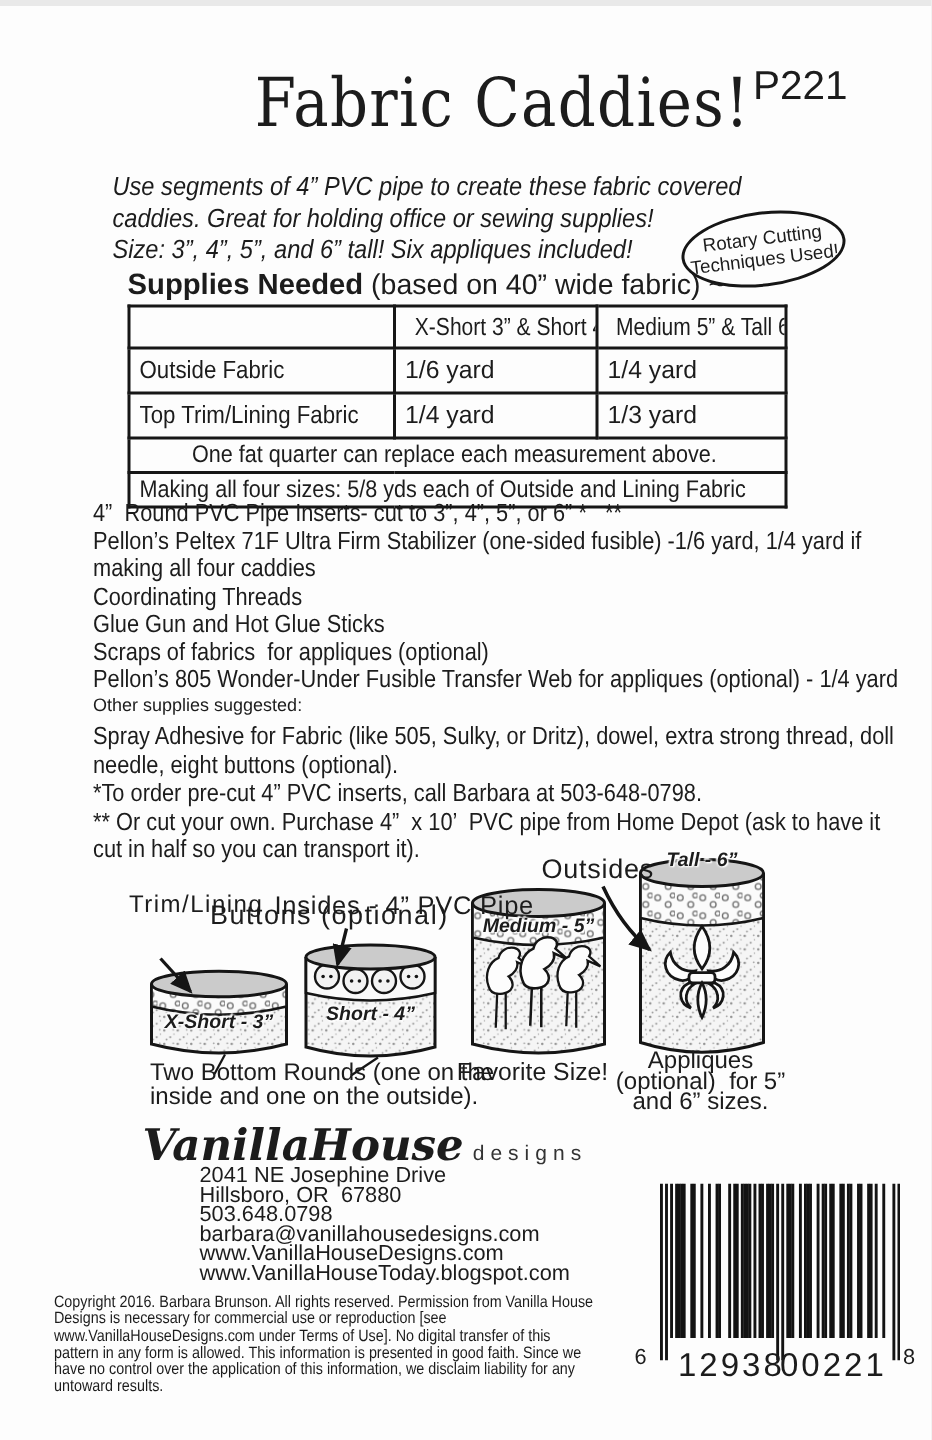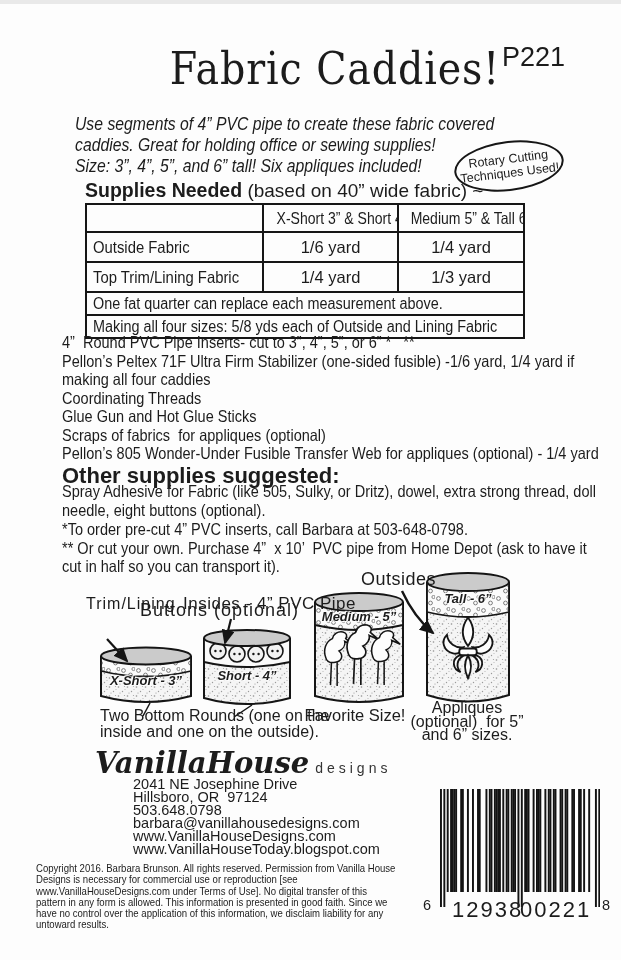--- a/index.html
+++ b/index.html
@@ -21,49 +21,49 @@
          background:#fdfdfd;}
 
   
   .sup-head{left:85px;top:175px;font-size:19px;}
   .sup-head b{font-size:19.5px;}
   .supplies-table{position:absolute;left:85px;top:199px;width:438px;border-collapse:collapse;
                   table-layout:fixed;background:#fdfdfd;}
   .supplies-table td{border:2.4px solid #161616;font-size:16.5px;padding:1px 6px;overflow:hidden;}
   .supplies-table tr.thead td{height:24px;text-align:center;padding:1px 1px;}
   .supplies-table tr.trow td{height:26px;}
-  .supplies-table tr.trow td.c{text-align:center;}
-  .supplies-table tr.tnote td{height:19px;font-size:16px;}
+  .supplies-table tr.trow td.c{text-align:left;}
+  .supplies-table tr.tnote td{height:19px;font-size:16px;text-align:right;}
   .cxc{display:inline-block;transform:scaleX(.85);transform-origin:50% 50%;white-space:nowrap;}
   .cxl{display:inline-block;transform:scaleX(.9);transform-origin:0 50%;white-space:nowrap;}
 
   
   .supply-list{left:62px;top:329px;font-size:16.5px;line-height:18.5px;
                transform:scaleX(.88);transform-origin:0 0;}
   .supply-list .line{white-space:pre;}
-  .other-head{left:62px;top:459px;font-size:22px;font-weight:bold;text-align:right;}
+  .other-head{left:62px;top:459px;font-size:12px;font-weight:normal;text-align:right;}
   .other-text{left:62px;top:478px;font-size:16.5px;line-height:18.5px;white-space:pre;
               transform:scaleX(.88);transform-origin:0 0;}
   .notes-text{left:62px;top:516px;font-size:16.5px;line-height:18.5px;white-space:pre;
               transform:scaleX(.88);transform-origin:0 0;}
 
   
   .diagram-svg{left:0;top:555px;}
   .dlabel{font-size:17px;letter-spacing:.5px;}
   .lbl-insides{left:183px;top:590px;}
   .lbl-outsides{left:361px;top:565px;font-size:18px;text-align:right;}
   .lbl-buttons{left:140px;top:596px;font-size:18px;letter-spacing:1px;}
   .lbl-trim{left:86px;top:591px;font-size:16px;letter-spacing:1px;text-align:center;}
   .caddy-name{font-size:13px;font-weight:bold;font-style:italic;text-align:center;width:96px;
               text-shadow:0 0 2px #fff,0 0 2px #fff,1px 1px 1px #fff,-1px -1px 1px #fff;
               white-space:nowrap;}
   .cn1{left:98px;top:669px;}
   .cn2{left:199px;top:664px;}
   .cn3{left:311px;top:605px;}
-  .cn4{left:420px;top:587px;}
+  .cn4{left:420px;top:561px;}
   .cap{font-size:16px;text-align:center;white-space:pre;}
   .cap-rounds{left:100px;top:704px;width:206px;line-height:15.5px;}
   .cap-fav{left:303px;top:702px;width:104px;font-size:16.5px;}
   .cap-appl{left:408px;top:697px;width:118px;line-height:13.5px;}
 
   
   .logo{left:95px;top:742px;white-space:nowrap;}
   .logo-main{font-family:"DejaVu Serif",serif;font-style:italic;font-weight:bold;font-size:29px;}
   .logo-sub{font-size:14px;letter-spacing:4px;margin-left:6px;color:#333;}
   .contact{left:133px;top:774px;font-size:14.5px;line-height:13px;white-space:pre;}
@@ -242,21 +242,21 @@
 inside and one on the outside).</div>
   <div class="abs cap cap-fav">Favorite Size!</div>
   <div class="abs cap cap-appl">Appliques
 (optional)  for 5”
 and 6” sizes.</div>
 
   <div class="abs logo">
     <span class="logo-main">VanillaHouse</span><span class="logo-sub">designs</span>
   </div>
   <div class="abs contact">2041 NE Josephine Drive
-Hillsboro, OR  97124
+Hillsboro, OR  67880
 503.648.0798
 barbara@vanillahousedesigns.com
 www.VanillaHouseDesigns.com
 www.VanillaHouseToday.blogspot.com</div>
   <div class="abs copyright">Copyright 2016. Barbara Brunson. All rights reserved. Permission from Vanilla House
 Designs is necessary for commercial use or reproduction [see
 www.VanillaHouseDesigns.com under Terms of Use]. No digital transfer of this
 pattern in any form is allowed. This information is presented in good faith. Since we
 have no control over the application of this information, we disclaim liability for any
 untoward results.</div>

